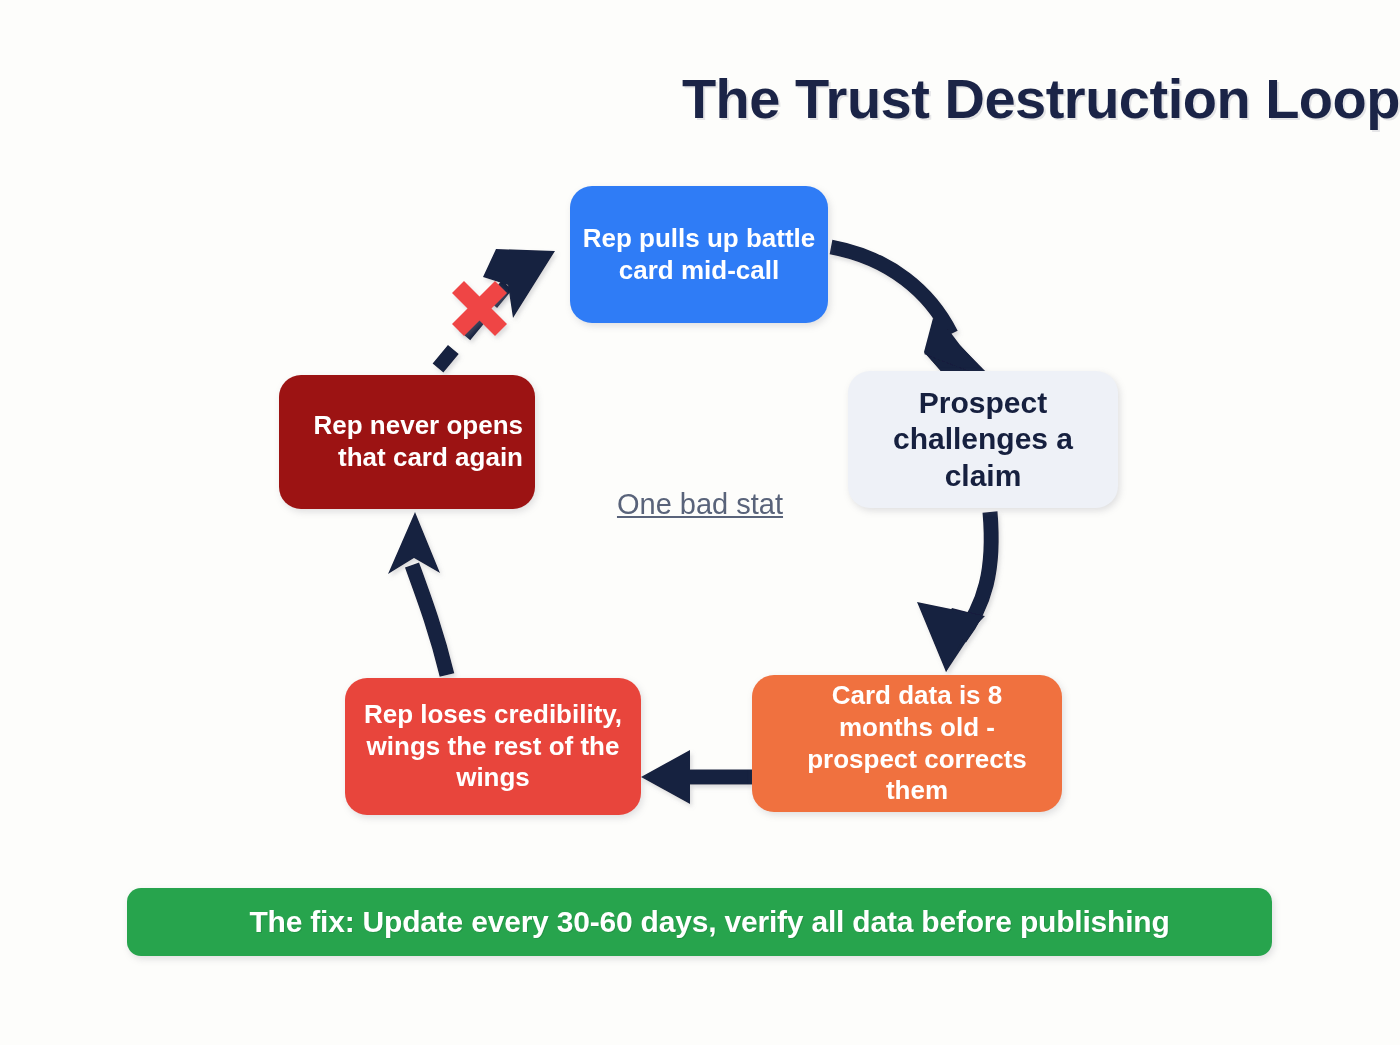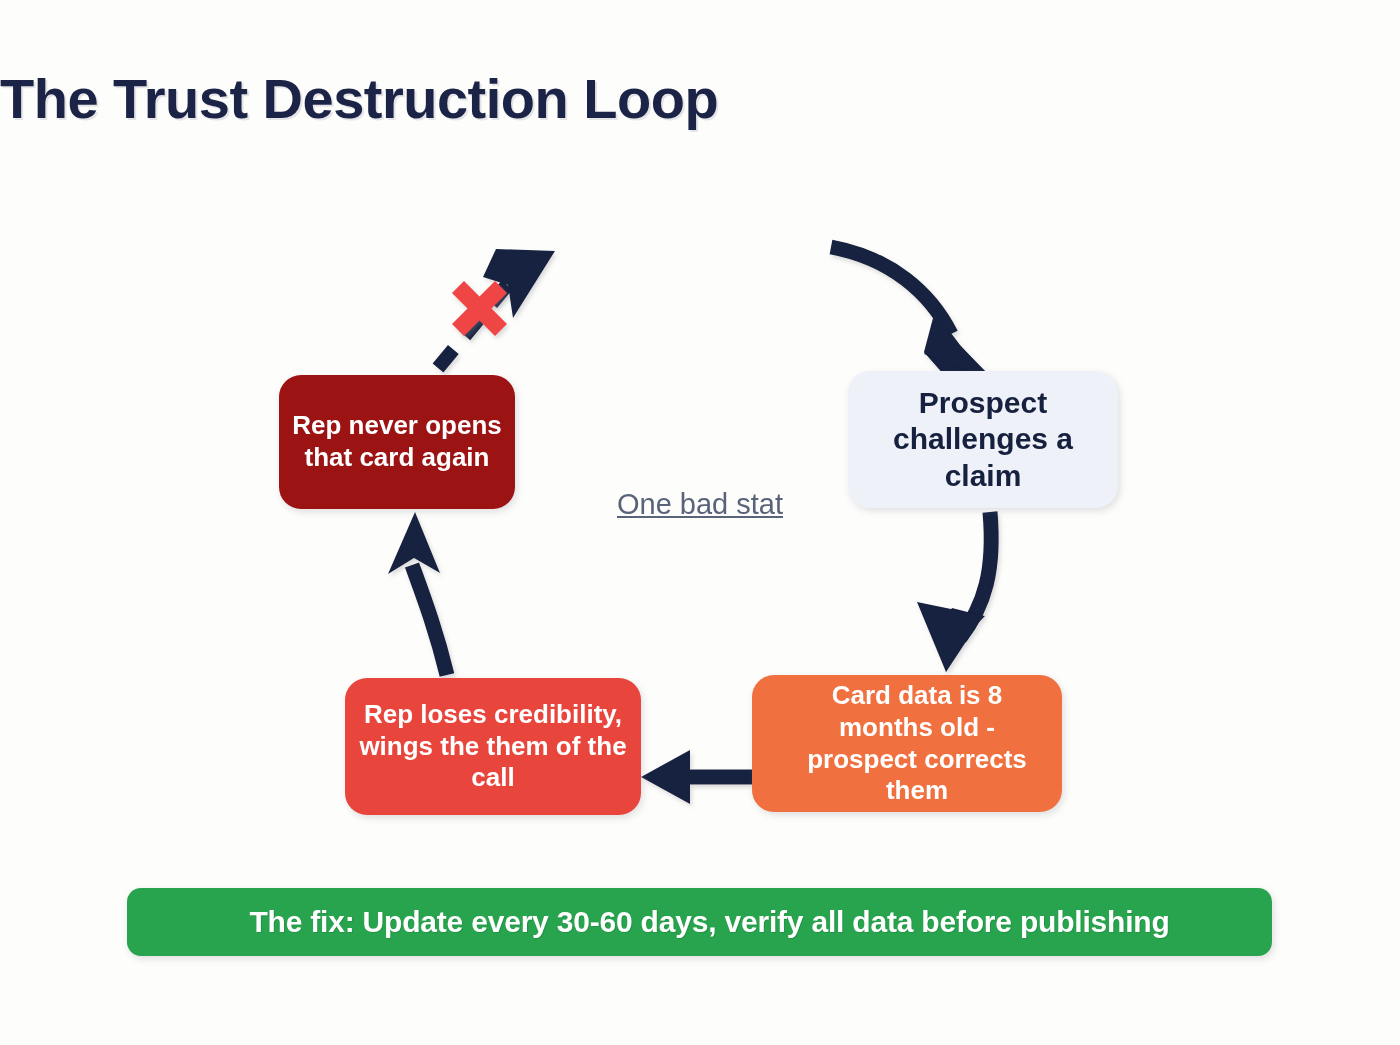--- a/index.html
+++ b/index.html
@@ -20,21 +20,21 @@
     height: 1045px;
     background: #fdfdfb;
   }
 
   
   #page-title {
     position: absolute;
     left: 0;
     top: 66px;
     width: 1400px;
-    text-align: left;
+    text-align: right;
     font-size: 56px;
     font-weight: 700;
     letter-spacing: -0.5px;
     color: #1b2447;
     text-shadow: 2px 2px 0 rgba(170,170,180,0.28);
   }
 
   
   #arrow-layer {
     position: absolute;
@@ -97,25 +97,26 @@
     width: 296px;
     height: 137px;
     background: #e8453c;
     color: #ffffff;
     font-size: 26px;
   }
 
   #node-never-opens {
     left: 279px;
     top: 375px;
-    width: 236px;
+    width: 256px;
     height: 134px;
     background: #9c1313;
     color: #ffffff;
     font-size: 26px;
+    text-align: right;
   }
 
   
   #center-caption {
     position: absolute;
     left: 540px;
     top: 486px;
     width: 320px;
     text-align: center;
     color: #59637a;
@@ -188,31 +189,34 @@
       <path d="M 438 368 L 512 279" fill="none" stroke="#16203f" stroke-width="14" stroke-linecap="butt" stroke-dasharray="24 18"></path>
       <polygon points="496,249 555,251 513,318 508,285 483,277" fill="#16203f"></polygon>
     </g>
 
     <g filter="url(#dropshade)">
       <line x1="458" y1="287" x2="501" y2="330" stroke="#ef4444" stroke-width="17" stroke-linecap="butt"></line>
       <line x1="501" y1="287" x2="458" y2="330" stroke="#ef4444" stroke-width="17" stroke-linecap="butt"></line>
     </g>
   </svg>
 
+  <div class="node" id="node-battle-card" style="background: rgb(47, 124, 246); color: rgb(255, 255, 255);">
+    <span>Rep pulls up battle card mid-call</span>
+  </div>
 
   <div class="node" id="node-prospect-challenges" style="background: rgb(238, 241, 247); color: rgb(22, 32, 63);">
     <span>Prospect challenges a claim</span>
   </div>
 
   <div class="node" id="node-card-data-old" style="background: rgb(240, 113, 63); color: rgb(255, 255, 255);">
     <span>Card data is 8 months old - prospect corrects them</span>
   </div>
 
   <div class="node" id="node-rep-loses-credibility" style="background: rgb(232, 69, 60); color: rgb(255, 255, 255);">
-    <span>Rep loses credibility, wings the them of the call</span>
+    <span>Rep loses credibility, wings the rest of the wings</span>
   </div>
 
   <div class="node" id="node-never-opens" style="background: rgb(156, 19, 19); color: rgb(255, 255, 255);">
     <span>Rep never opens that card again</span>
   </div>
 
   <div id="center-caption" style="color: rgb(89, 99, 122);">
     <div>One bad stat</div>
   </div>
 

